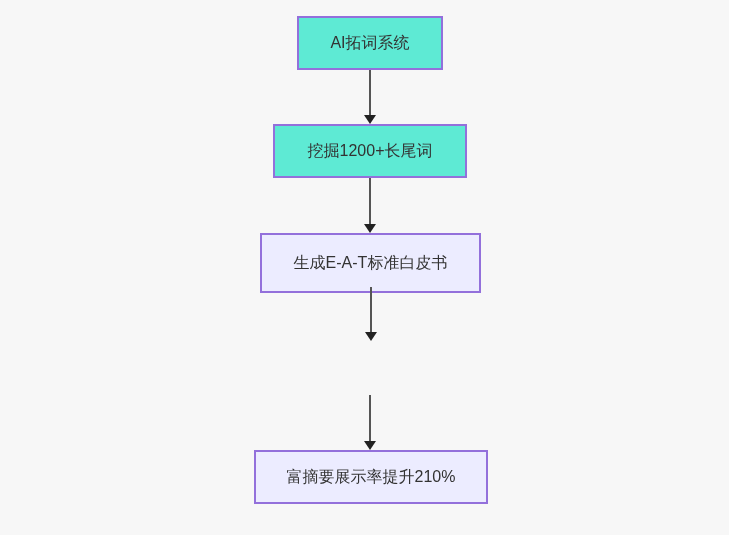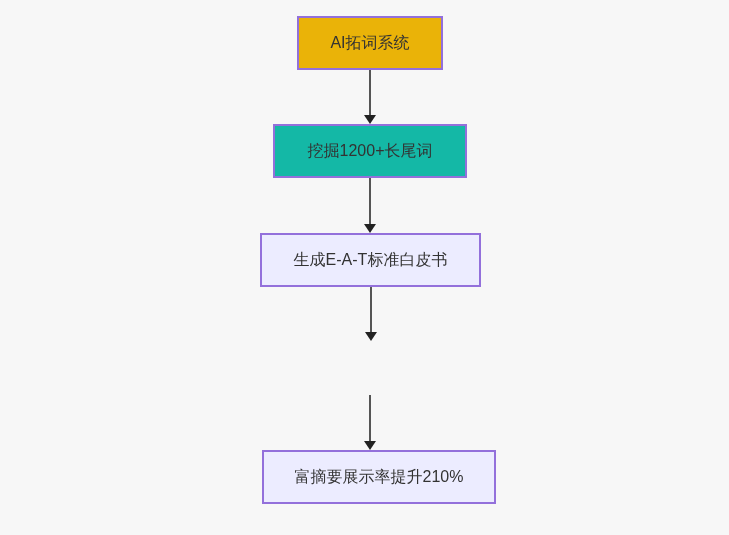--- a/index.html
+++ b/index.html
@@ -45,30 +45,30 @@
     height: 0;
     border-left: 6px solid transparent;
     border-right: 6px solid transparent;
     border-top: 9px solid #222222;
   }
 </style>
 </head>
 <body style="background: rgb(247, 247, 247);">
 
 <div class="canvas">
-    <div class="node" style="left: 297px; top: 16px; width: 146px; height: 54px; background: #eab308; border-color: rgb(147, 112, 219);">
+    <div class="node" style="left: 297px; top: 16px; width: 146px; height: 54px; background: #5eead4; border-color: rgb(147, 112, 219);">
       <span class="node-label" style="color: rgb(51, 51, 51);">AI拓词系统</span>
     </div>
-    <div class="node" style="left: 273px; top: 124px; width: 194px; height: 54px; background: #14b8a6; border-color: rgb(147, 112, 219);">
+    <div class="node" style="left: 273px; top: 124px; width: 194px; height: 54px; background: #5eead4; border-color: rgb(147, 112, 219);">
       <span class="node-label" style="color: rgb(51, 51, 51);">挖掘1200+长尾词</span>
     </div>
-    <div class="node" style="left: 260px; top: 233px; width: 221px; height: 54px; background: rgb(236, 236, 255); border-color: rgb(147, 112, 219); align-items: center;">
+    <div class="node" style="left: 260px; top: 233px; width: 221px; height: 60px; background: rgb(236, 236, 255); border-color: rgb(147, 112, 219); align-items: center;">
       <span class="node-label" style="color: rgb(51, 51, 51);">生成E-A-T标准白皮书</span>
     </div>
-    <div class="node" style="left: 254px; top: 450px; width: 234px; height: 54px; background: rgb(236, 236, 255); border-color: rgb(147, 112, 219); margin-left: 8px;">
+    <div class="node" style="left: 254px; top: 450px; width: 234px; height: 54px; background: rgb(236, 236, 255); border-color: rgb(147, 112, 219);">
       <span class="node-label" style="color: rgb(51, 51, 51);">富摘要展示率提升210%</span>
     </div>
     <div class="edge-line" style="left: 369px; top: 70px; height: 45px; background: rgb(85, 85, 85);"></div>
     <div class="edge-arrowhead" style="left: 364px; top: 115px; border-top-color: rgb(34, 34, 34);"></div>
     <div class="edge-line" style="left: 369px; top: 178px; height: 46px; background: rgb(85, 85, 85);"></div>
     <div class="edge-arrowhead" style="left: 364px; top: 224px; border-top-color: rgb(34, 34, 34);"></div>
     <div class="edge-line" style="left: 370px; top: 287px; height: 45px; background: rgb(85, 85, 85);"></div>
     <div class="edge-arrowhead" style="left: 365px; top: 332px; border-top-color: rgb(34, 34, 34);"></div>
     <div class="edge-line" style="left: 369px; top: 395px; height: 46px; background: rgb(85, 85, 85);"></div>
     <div class="edge-arrowhead" style="left: 364px; top: 441px; border-top-color: rgb(34, 34, 34);"></div>

